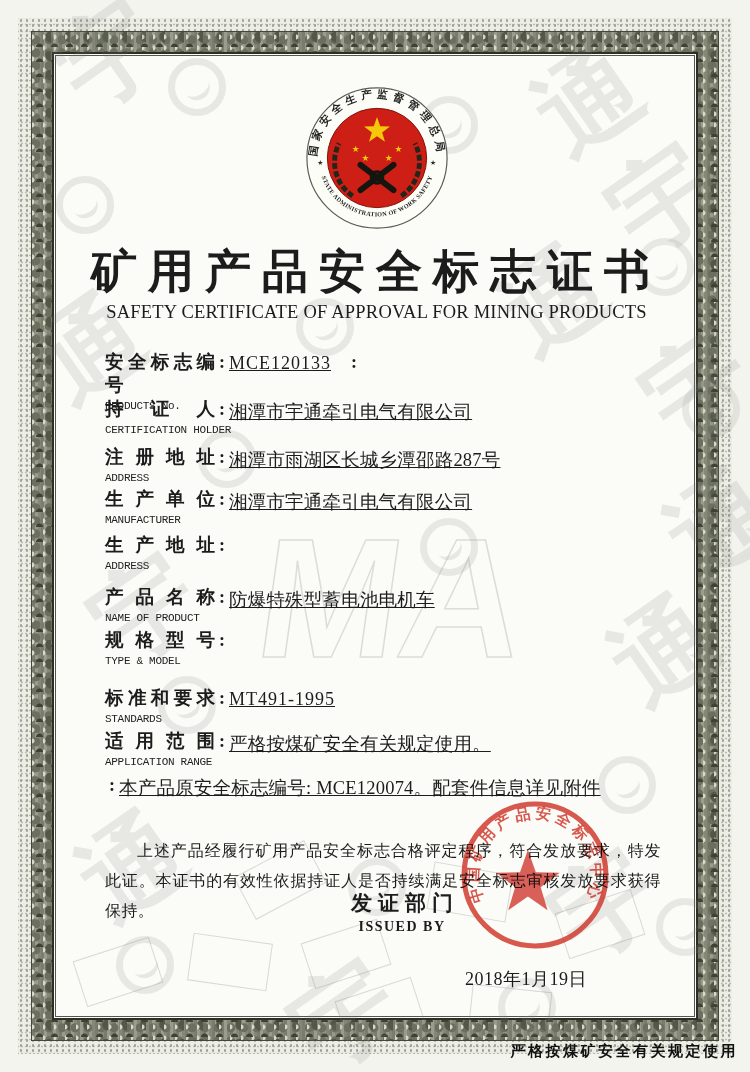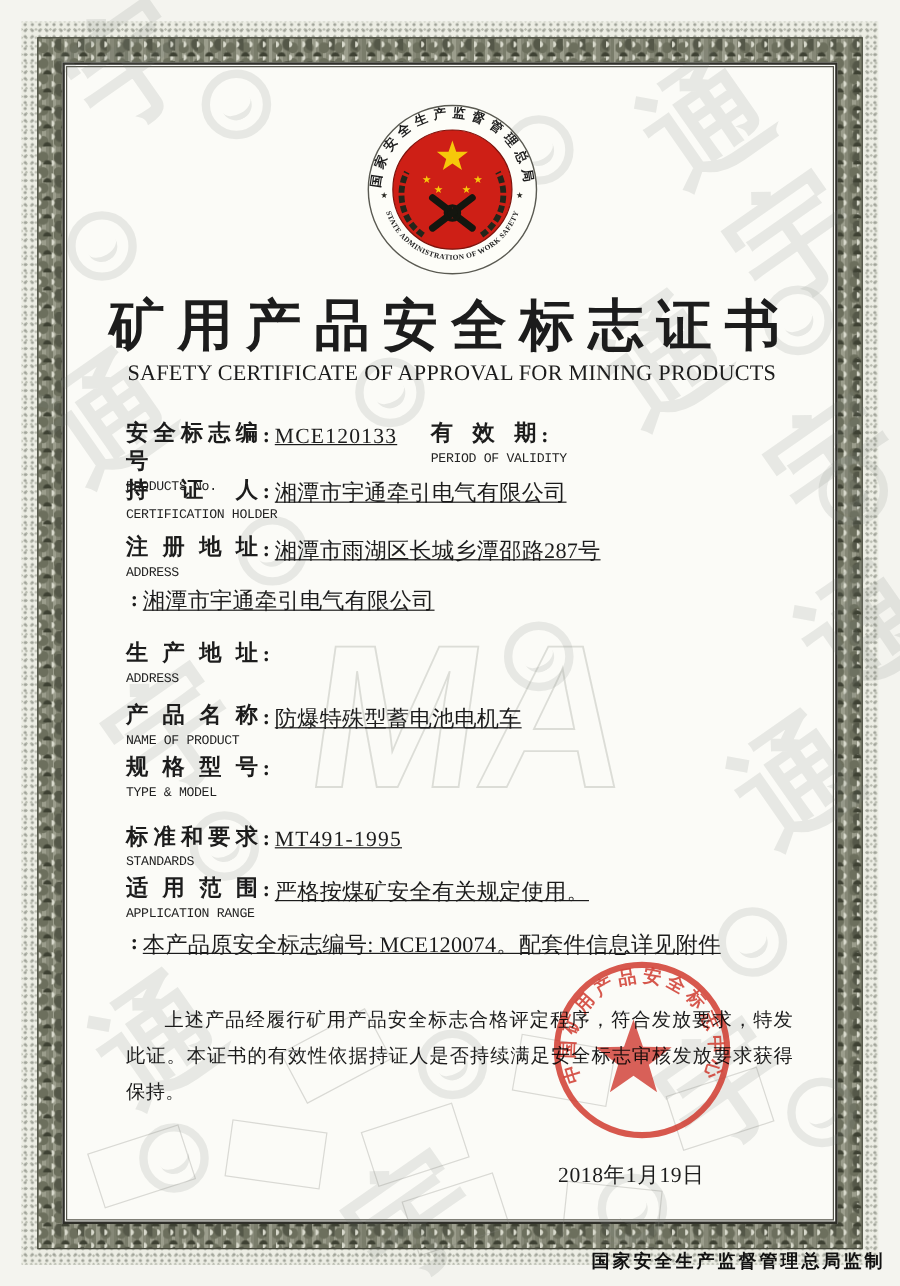--- a/index.html
+++ b/index.html
@@ -162,24 +162,20 @@
     <div class="title-cn">矿用产品安全标志证书</div>
     <div class="title-en">SAFETY CERTIFICATE OF APPROVAL FOR MINING PRODUCTS</div>
 
     <div class="row" style="top:296px">
       <div class="lbl">
         <div class="lz">安全标志编号</div>
         <div class="le">PRODUCTS No.</div>
       </div>
       <div class="cl">:</div>
       <div class="val latin" style="flex:none;width:118px">MCE120133</div>
-      <div class="lbl w88" style="margin-left:12px">
-        <div class="lz">有 效 期</div>
-        <div class="le">PERIOD OF VALIDITY</div>
-      </div>
       <div class="cl">:</div>
     </div>
 
     <div class="row" style="top:343px">
       <div class="lbl">
         <div class="lz">持 证 人</div>
         <div class="le">CERTIFICATION HOLDER</div>
       </div>
       <div class="cl">:</div>
       <div class="val">湘潭市宇通牵引电气有限公司</div>
@@ -188,20 +184,24 @@
     <div class="row" style="top:391px">
       <div class="lbl">
         <div class="lz">注 册 地 址</div>
         <div class="le">ADDRESS</div>
       </div>
       <div class="cl">:</div>
       <div class="val">湘潭市雨湖区长城乡潭邵路287号</div>
     </div>
 
     <div class="row" style="top:433px">
+      <div class="lbl">
+        <div class="lz">生 产 单 位</div>
+        <div class="le">MANUFACTURER</div>
+      </div>
       <div class="cl">:</div>
       <div class="val">湘潭市宇通牵引电气有限公司</div>
     </div>
 
     <div class="row" style="top:479px">
       <div class="lbl">
         <div class="lz">生 产 地 址</div>
         <div class="le">ADDRESS</div>
       </div>
       <div class="cl">:</div>
@@ -242,30 +242,34 @@
       <div class="val">严格按煤矿安全有关规定使用。</div>
     </div>
 
     <div class="row" style="top:719px">
       <div class="cl">:</div>
       <div class="val nowrap">本产品原安全标志编号: MCE120074。配套件信息详见附件</div>
     </div>
 
     <div class="statement">上述产品经履行矿用产品安全标志合格评定程序，符合发放要求，特发此证。本证书的有效性依据持证人是否持续满足安全标志审核发放要求获得保持。</div>
 
+    <div class="issuedby">
+      <div class="zh">发证部门</div>
+      <div class="en">ISSUED BY</div>
+    </div>
 
     <div class="issue-date">2018年1月19日</div>
 
     <svg class="seal" viewBox="0 0 150 150">
       <defs>
         <path id="sealArc" d="M 29.1,107.1 A 56 56 0 1 1 120.9,107.1"></path>
       </defs>
       <circle cx="75" cy="75" r="70" fill="none" stroke="#cf352a" stroke-width="5" opacity=".9"></circle>
       <polygon fill="#cf352a" opacity=".85" points="68,50 75.8,72.3 99.4,72.8 80.6,87.1 87.4,109.7 68,96.2 48.6,109.7 55.4,87.1 36.6,72.8 60.2,72.3"></polygon>
       <text font-size="15" font-weight="bold" fill="#cf352a" letter-spacing="4" opacity=".9">
         <textPath href="#sealArc" startOffset="50%" text-anchor="middle">中国矿用产品安全标志中心</textPath>
       </text>
     </svg>
 
   </div>
 
-  <div class="footer">国家安全生产监督管理总局监制</div>
+  <div class="footer">严格按煤矿安全有关规定使用</div>
 </div>
 
 </body></html>

